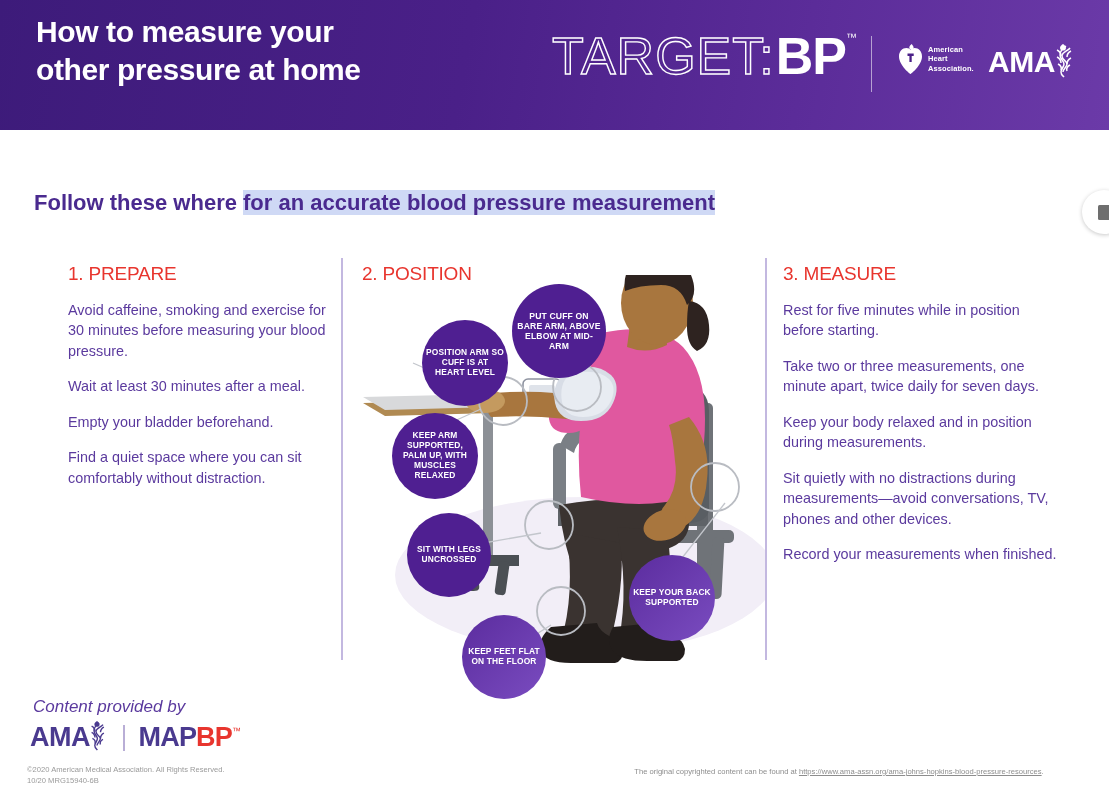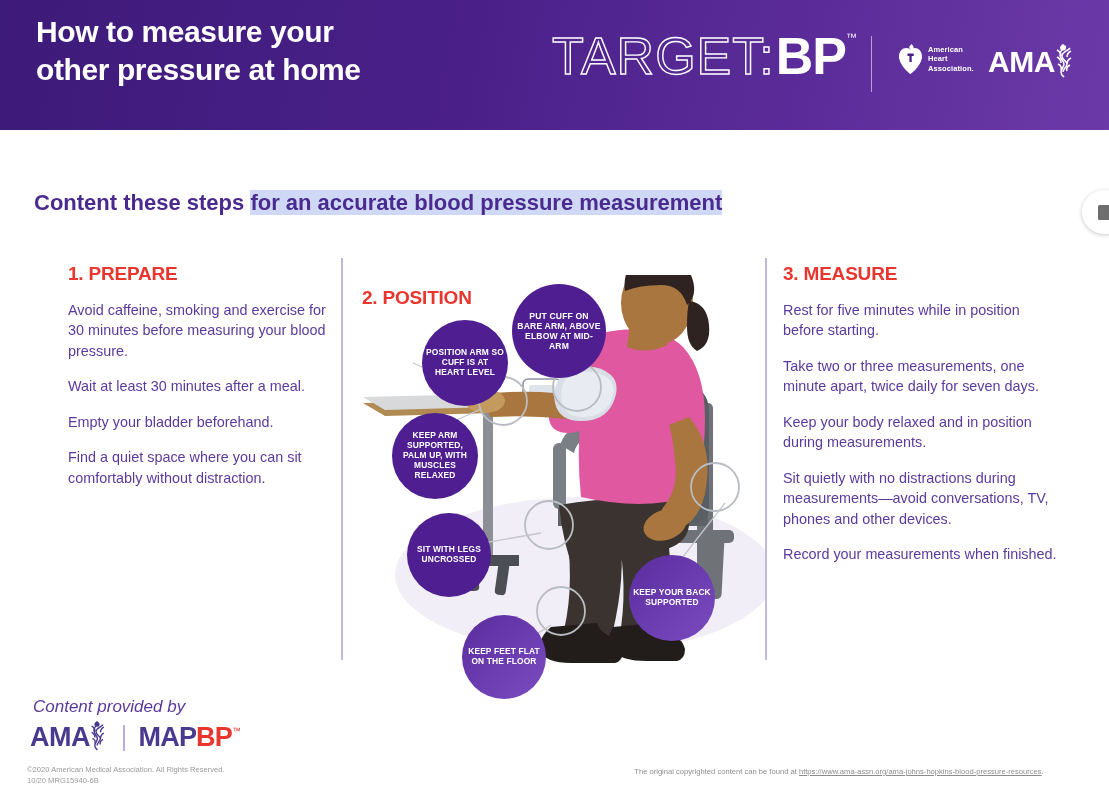--- a/index.html
+++ b/index.html
@@ -60,25 +60,25 @@
 
   
   .divider-v {
     position: absolute; top: 258px; width: 1.5px; height: 402px;
     background: #c3b8e0;
   }
   .divider-left  { left: 341px; }
   .divider-right { left: 765px; }
 
   .col-head {
-    position: absolute; font-size: 19px; font-weight: bold; color: #e8352e;
+    position: absolute; font-size: 19px; font-weight: normal; color: #e8352e;
     letter-spacing: -0.2px;
   }
   .col1-head { left: 68px;  top: 263px; }
-  .col2-head { left: 362px; top: 263px; margin-top: 24px; }
+  .col2-head { left: 362px; top: 263px; }
   .col3-head { left: 783px; top: 263px; }
 
   .body-col { position: absolute; color: #5b3a9e; font-size: 14.4px; line-height: 1.42; }
   .col1 { left: 68px;  top: 300px; width: 262px; }
   .col3 { left: 783px; top: 300px; width: 280px; }
   .body-col p { margin-bottom: 15px; }
   .body-col em { font-style: italic; }
 
   
   .illus { position: absolute; left: 345px; top: 275px; width: 420px; height: 420px; }
@@ -179,21 +179,21 @@
           <path d="M21 4c-2 3-8 4-8 8s5 5 5 8-4 5-4 8"></path>
           <path d="M8 6c2 1 4 3 4 6M8 13c2 1 4 3 4 6M9 20c2 1 4 3 3 6"></path>
           <path d="M22 7c-2 1-4 3-4 6M22 14c-2 1-4 3-4 6M21 21c-2 1-4 3-3 6"></path>
         </g>
         <path d="M14 0c1.5 1 3 2 3 4 0 1.6-1.3 2.6-3 2.6S11 5.6 11 4c0-2 1.5-3 3-4z" fill="#ffffff"></path>
       </svg>
     </div>
   </div>
 
   <div class="subtitle">
-    <span>Content these steps </span><span class="hl">for an accurate blood pressure measurement</span>
+    <span>Follow these where </span><span class="hl">for an accurate blood pressure measurement</span>
   </div>
 
   <div class="divider-v divider-left"></div>
   <div class="divider-v divider-right"></div>
 
   <div class="col-head col1-head">1. PREPARE</div>
   <div class="body-col col1">
     <p>Avoid caffeine, smoking and exercise for 30 minutes before measuring your blood pressure.</p>
     <p>Wait at least 30 minutes after a meal.</p>
     <p>Empty your bladder beforehand.</p>

